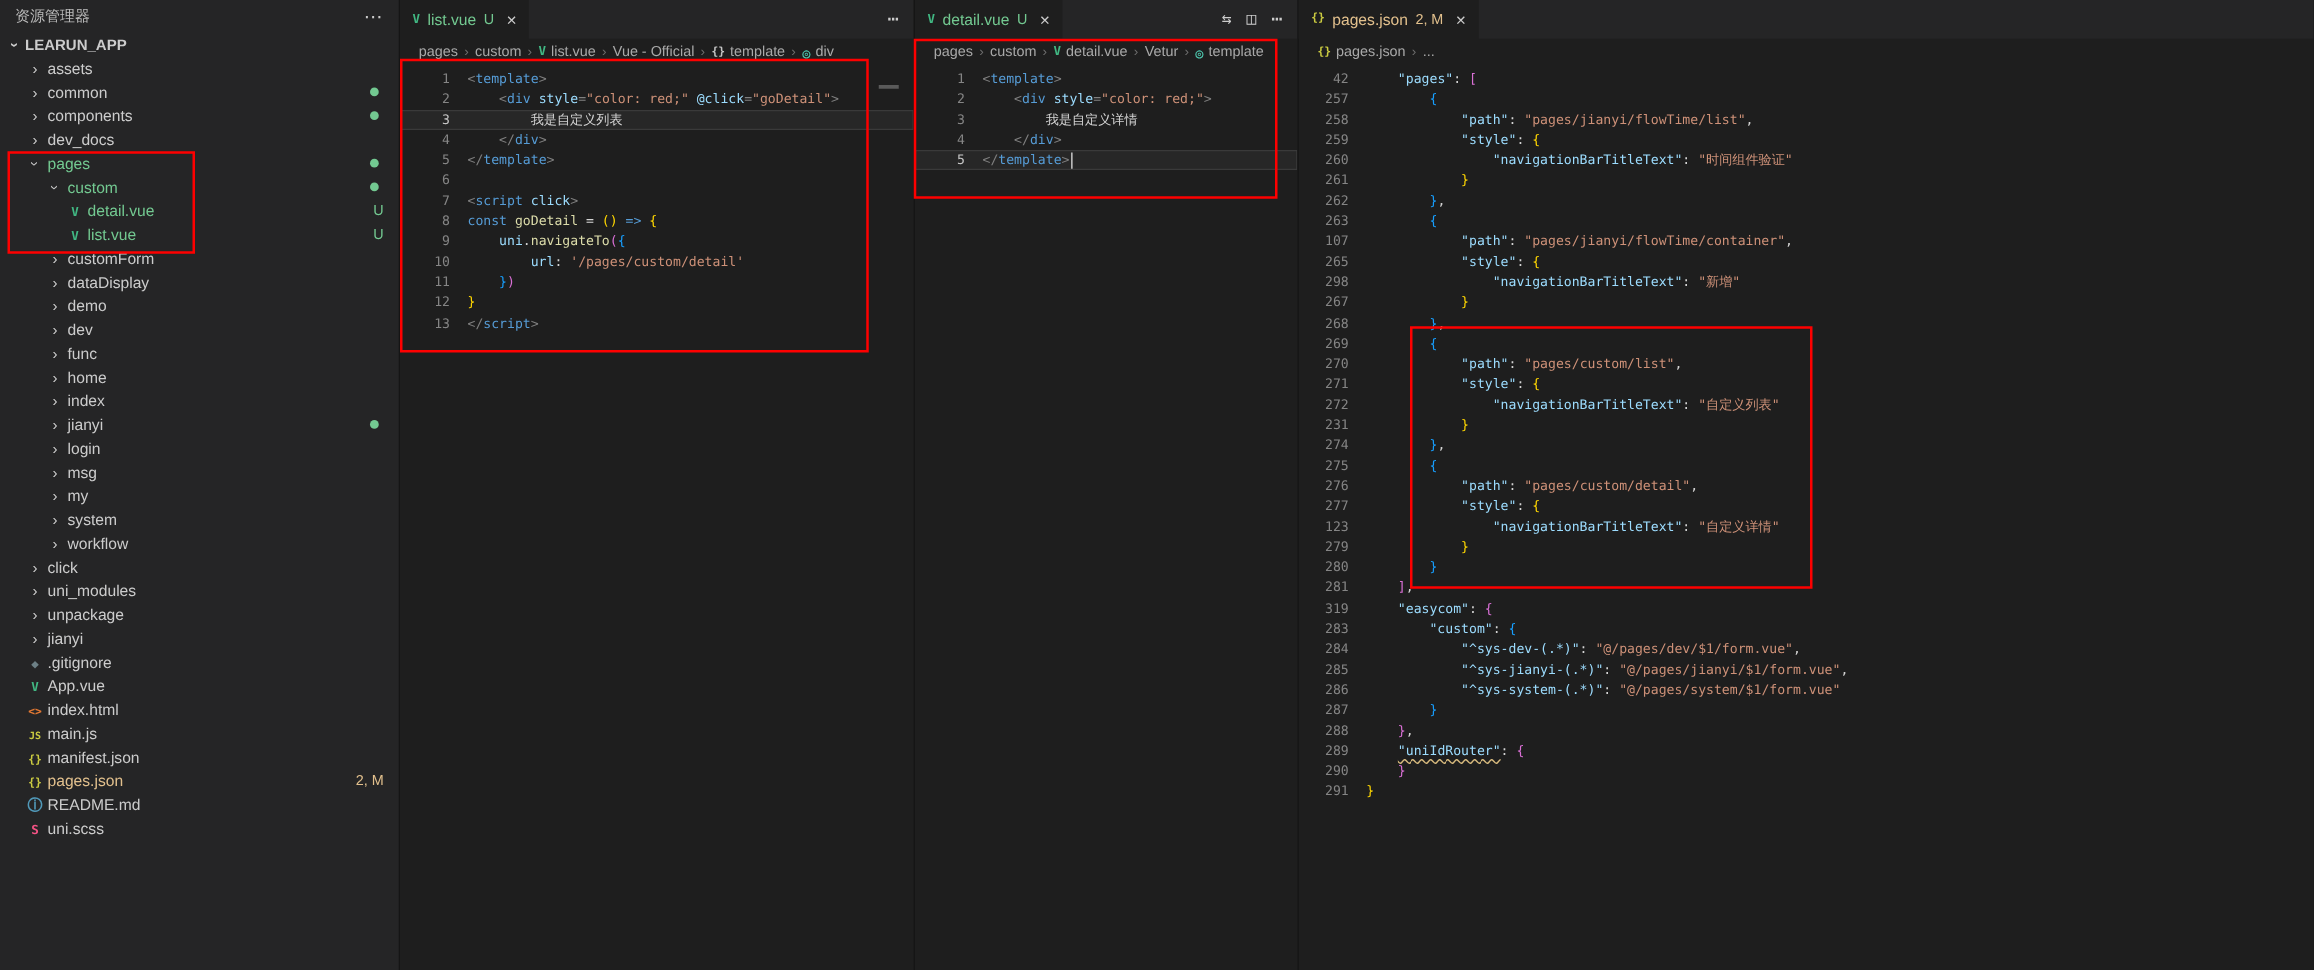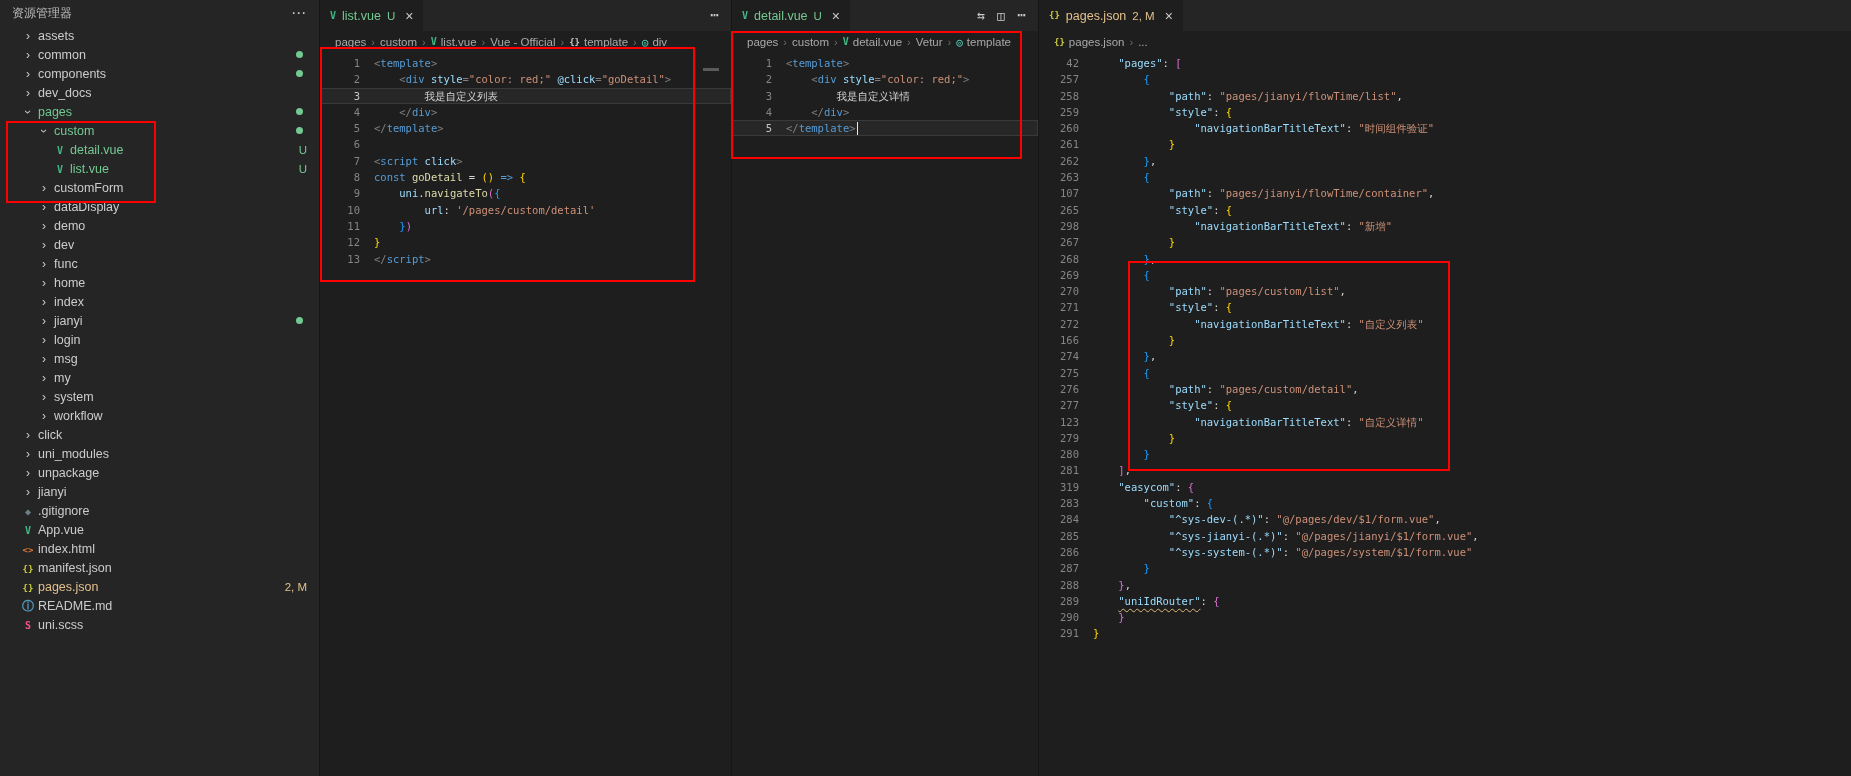--- a/index.html
+++ b/index.html
@@ -77,20 +77,24 @@
 </head>
 <body>
 
 <div class="app">
 
   <aside class="sidebar">
     <div class="sidebar-header">
       <span>资源管理器</span>
       <span class="more">⋯</span>
     </div>
+    <div class="root-row">
+      <span class="chev open">›</span>
+      <span>LEARUN_APP</span>
+    </div>
     <div id="tree">
         <div class="tree-row" style="padding-left: 20px;">
           <span class="chev">›</span>
           <span class="tlabel">assets</span>
         </div>
         <div class="tree-row" style="padding-left: 20px;">
           <span class="chev">›</span>
           <span class="tlabel">common</span>
           <span class="dot"></span>
         </div>
@@ -196,20 +200,24 @@
           <span class="ticon-slot"><span class="gicon" style="color: rgb(109, 128, 134); font-size: 10px;">◆</span></span>
           <span class="tlabel">.gitignore</span>
         </div>
         <div class="tree-row" style="padding-left: 20px;">
           <span class="ticon-slot"><span class="gicon" style="color: rgb(65, 184, 131); font-size: 10px;">V</span></span>
           <span class="tlabel">App.vue</span>
         </div>
         <div class="tree-row" style="padding-left: 20px;">
           <span class="ticon-slot"><span class="gicon" style="color: rgb(227, 121, 51); font-size: 9px;">&lt;&gt;</span></span>
           <span class="tlabel">index.html</span>
+        </div>
+        <div class="tree-row" style="padding-left: 20px;">
+          <span class="ticon-slot"><span class="gicon" style="color: rgb(203, 203, 65); font-size: 8px;">JS</span></span>
+          <span class="tlabel">main.js</span>
         </div>
         <div class="tree-row" style="padding-left: 20px;">
           <span class="ticon-slot"><span class="gicon" style="color: rgb(203, 203, 65); font-size: 9px;">{}</span></span>
           <span class="tlabel">manifest.json</span>
         </div>
         <div class="tree-row" style="padding-left: 20px;">
           <span class="ticon-slot"><span class="gicon" style="color: rgb(203, 203, 65); font-size: 9px;">{}</span></span>
           <span class="tlabel yellow">pages.json</span>
           <span class="badge yellow">2, M</span>
         </div>
@@ -357,21 +365,21 @@
           <div class="cline"><span class="ln">263</span><span class="lc"><span class="tk-t">        </span><span class="tk-b3">{</span></span></div>
           <div class="cline"><span class="ln">107</span><span class="lc"><span class="tk-t">            </span><span class="tk-attr">"path"</span><span class="tk-t">: </span><span class="tk-str">"pages/jianyi/flowTime/container"</span><span class="tk-t">,</span></span></div>
           <div class="cline"><span class="ln">265</span><span class="lc"><span class="tk-t">            </span><span class="tk-attr">"style"</span><span class="tk-t">: </span><span class="tk-b1">{</span></span></div>
           <div class="cline"><span class="ln">298</span><span class="lc"><span class="tk-t">                </span><span class="tk-attr">"navigationBarTitleText"</span><span class="tk-t">: </span><span class="tk-str">"新增"</span></span></div>
           <div class="cline"><span class="ln">267</span><span class="lc"><span class="tk-t">            </span><span class="tk-b1">}</span></span></div>
           <div class="cline"><span class="ln">268</span><span class="lc"><span class="tk-t">        </span><span class="tk-b3">}</span><span class="tk-t">,</span></span></div>
           <div class="cline"><span class="ln">269</span><span class="lc"><span class="tk-t">        </span><span class="tk-b3">{</span></span></div>
           <div class="cline"><span class="ln">270</span><span class="lc"><span class="tk-t">            </span><span class="tk-attr">"path"</span><span class="tk-t">: </span><span class="tk-str">"pages/custom/list"</span><span class="tk-t">,</span></span></div>
           <div class="cline"><span class="ln">271</span><span class="lc"><span class="tk-t">            </span><span class="tk-attr">"style"</span><span class="tk-t">: </span><span class="tk-b1">{</span></span></div>
           <div class="cline"><span class="ln">272</span><span class="lc"><span class="tk-t">                </span><span class="tk-attr">"navigationBarTitleText"</span><span class="tk-t">: </span><span class="tk-str">"自定义列表"</span></span></div>
-          <div class="cline"><span class="ln">166</span><span class="lc"><span class="tk-t">            </span><span class="tk-b1">}</span></span></div>
+          <div class="cline"><span class="ln">231</span><span class="lc"><span class="tk-t">            </span><span class="tk-b1">}</span></span></div>
           <div class="cline"><span class="ln">274</span><span class="lc"><span class="tk-t">        </span><span class="tk-b3">}</span><span class="tk-t">,</span></span></div>
           <div class="cline"><span class="ln">275</span><span class="lc"><span class="tk-t">        </span><span class="tk-b3">{</span></span></div>
           <div class="cline"><span class="ln">276</span><span class="lc"><span class="tk-t">            </span><span class="tk-attr">"path"</span><span class="tk-t">: </span><span class="tk-str">"pages/custom/detail"</span><span class="tk-t">,</span></span></div>
           <div class="cline"><span class="ln">277</span><span class="lc"><span class="tk-t">            </span><span class="tk-attr">"style"</span><span class="tk-t">: </span><span class="tk-b1">{</span></span></div>
           <div class="cline"><span class="ln">123</span><span class="lc"><span class="tk-t">                </span><span class="tk-attr">"navigationBarTitleText"</span><span class="tk-t">: </span><span class="tk-str">"自定义详情"</span></span></div>
           <div class="cline"><span class="ln">279</span><span class="lc"><span class="tk-t">            </span><span class="tk-b1">}</span></span></div>
           <div class="cline"><span class="ln">280</span><span class="lc"><span class="tk-t">        </span><span class="tk-b3">}</span></span></div>
           <div class="cline"><span class="ln">281</span><span class="lc"><span class="tk-t">    </span><span class="tk-b2">]</span><span class="tk-t">,</span></span></div>
           <div class="cline"><span class="ln">319</span><span class="lc"><span class="tk-t">    </span><span class="tk-attr">"easycom"</span><span class="tk-t">: </span><span class="tk-b2">{</span></span></div>
           <div class="cline"><span class="ln">283</span><span class="lc"><span class="tk-t">        </span><span class="tk-attr">"custom"</span><span class="tk-t">: </span><span class="tk-b3">{</span></span></div>

